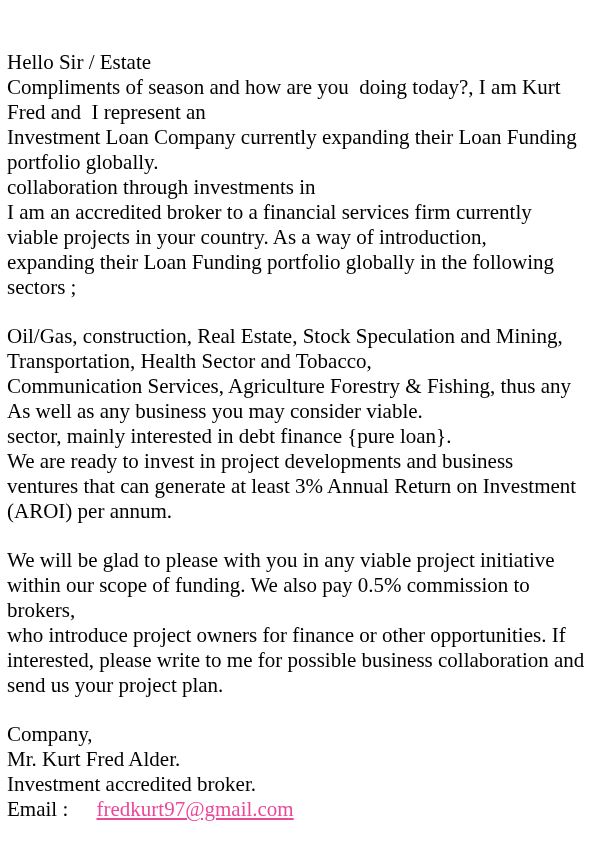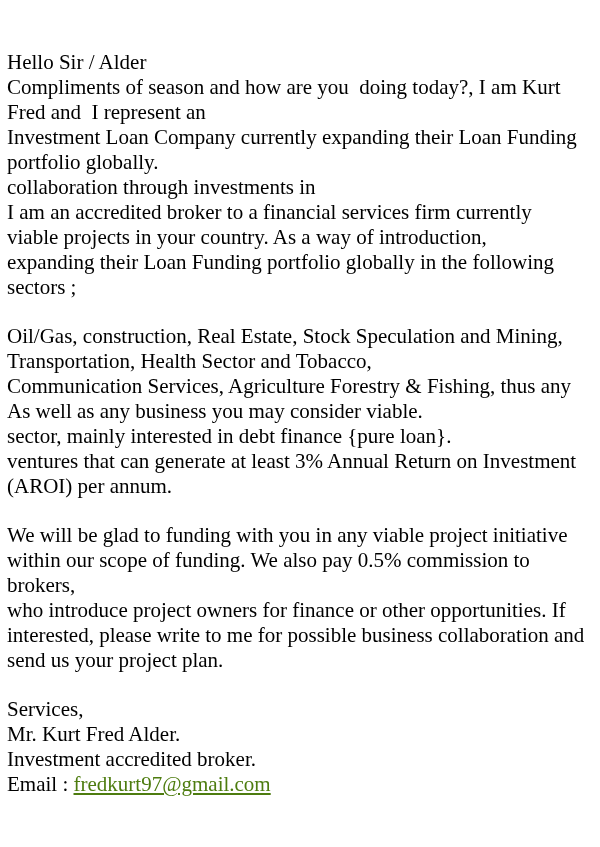--- a/index.html
+++ b/index.html
@@ -38,49 +38,50 @@
   }
 </style>
 </head>
 <body style="background: rgb(255, 255, 255); color: rgb(0, 0, 0);">
 
 <div class="content">
   <div class="top-spacer"></div>
 
   <div id="paragraphs">
       <div class="para">
-        <div class="line">Hello Sir / Alder</div>
+        <div class="line">Hello Sir / Estate</div>
         <div class="line">Compliments of season and how are you  doing today?, I am Kurt</div>
         <div class="line">Fred and  I represent an</div>
         <div class="line">Investment Loan Company currently expanding their Loan Funding</div>
         <div class="line">portfolio globally.</div>
         <div class="line">collaboration through investments in</div>
         <div class="line">I am an accredited broker to a financial services firm currently</div>
         <div class="line">viable projects in your country. As a way of introduction,</div>
         <div class="line">expanding their Loan Funding portfolio globally in the following</div>
         <div class="line">sectors ;</div>
       </div>
       <div class="para">
         <div class="line">Oil/Gas, construction, Real Estate, Stock Speculation and Mining,</div>
         <div class="line">Transportation, Health Sector and Tobacco,</div>
         <div class="line">Communication Services, Agriculture Forestry &amp; Fishing, thus any</div>
         <div class="line">As well as any business you may consider viable.</div>
         <div class="line">sector, mainly interested in debt finance {pure loan}.</div>
+        <div class="line">We are ready to invest in project developments and business</div>
         <div class="line">ventures that can generate at least 3% Annual Return on Investment</div>
         <div class="line">(AROI) per annum.</div>
       </div>
       <div class="para">
-        <div class="line">We will be glad to funding with you in any viable project initiative</div>
+        <div class="line">We will be glad to please with you in any viable project initiative</div>
         <div class="line">within our scope of funding. We also pay 0.5% commission to</div>
         <div class="line">brokers,</div>
         <div class="line">who introduce project owners for finance or other opportunities. If</div>
         <div class="line">interested, please write to me for possible business collaboration and</div>
         <div class="line">send us your project plan.</div>
       </div>
       <div class="para">
-        <div class="line">Services,</div>
+        <div class="line">Company,</div>
         <div class="line">Mr. Kurt Fred Alder.</div>
         <div class="line">Investment accredited broker.</div>
       </div>
     </div>
 
-  <div class="line"><span>Email : </span><a href="#" style="color: #4d7c0f;">fredkurt97@gmail.com</a></div>
+  <div class="line"><span>Email : </span><a href="#" style="color: #ec4899; margin-left: 23px;">fredkurt97@gmail.com</a></div>
 </div>
 
 </body></html>

